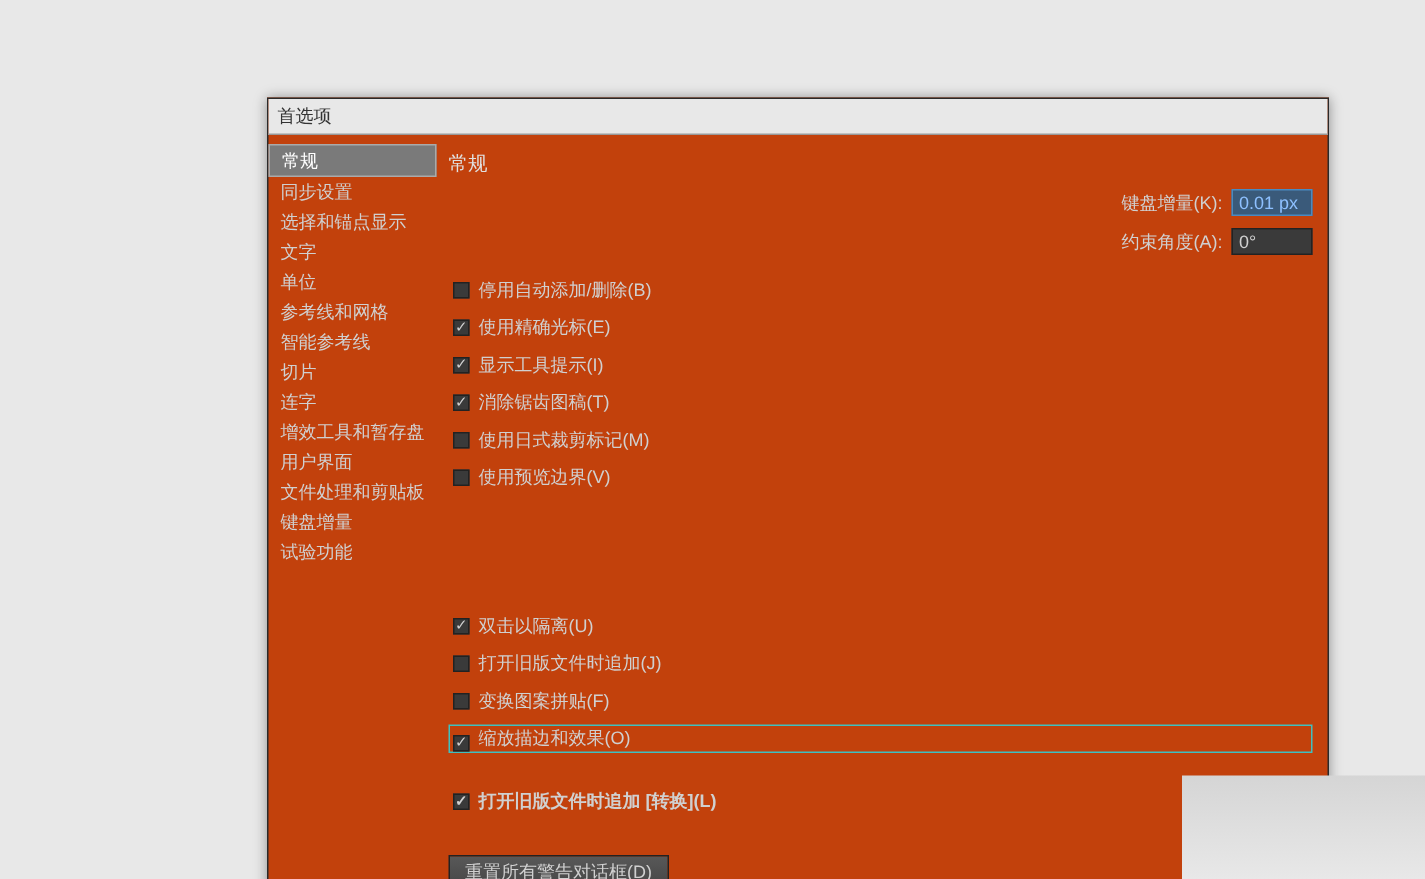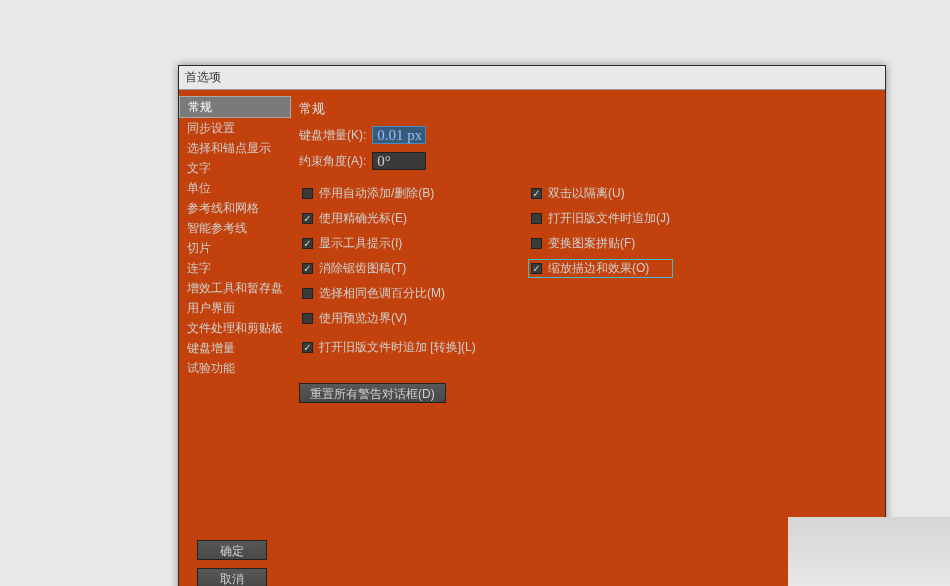--- a/index.html
+++ b/index.html
@@ -55,80 +55,83 @@
     .section-title {
       color: #e0e0e0;
       font-size: 13px;
       margin-bottom: 8px;
     }
     .form-row {
       display: flex;
       align-items: center;
       margin-bottom: 8px;
       gap: 6px;
+      justify-content: flex-end;
     }
     .form-label {
       color: #d0d0d0;
       font-size: 12px;
     }
     .form-input {
       background: #3a3a3a;
       border: 1px solid #222;
       padding: 2px 4px;
       color: #d0d0d0;
-      font-size: 15px;
+      font-size: 12px;
       width: 54px;
       height: 18px;
-      font-family: Liberation Serif, serif;
     }
     .form-input.highlighted {
       background: #3a5a7a;
       border: 1px solid #4a8ac0;
       color: #8ec0ff;
     }
     .checkbox-grid {
       display: flex;
       margin-top: 14px;
       gap: 80px;
+      flex-direction: column;
     }
     .checkbox-col {
       display: flex;
       flex-direction: column;
       gap: 6px;
     }
     .checkbox-row {
       display: flex;
       align-items: center;
       gap: 6px;
       font-size: 12px;
       color: #d0d0d0;
       padding: 1px 3px;
     }
     .checkbox-row.highlighted {
       border: 1px solid #3fc0c0;
       padding: 0 2px;
+      align-items: flex-end;
     }
     .checkbox {
       width: 11px;
       height: 11px;
       background: #3a3a3a;
       border: 1px solid #222;
       display: inline-flex;
       align-items: center;
       justify-content: center;
       flex-shrink: 0;
     }
     .checkbox.checked::after {
       content: "✓";
       color: #d0d0d0;
       font-size: 10px;
       line-height: 10px;
     }
     .full-row {
-      margin-top: 10px;
+      margin-top: 23px;
+      font-weight: bold;
     }
     .reset-button {
       margin-top: 26px;
       background: linear-gradient(#585858, #484848);
       border: 1px solid #222;
       color: #d0d0d0;
       padding: 2px 10px;
       font-size: 12px;
       cursor: pointer;
       height: 20px;
@@ -207,21 +210,21 @@
           <div class="checkbox-row">
             <span class="checkbox checked"></span>
             <span>显示工具提示(I)</span>
           </div>
           <div class="checkbox-row">
             <span class="checkbox checked"></span>
             <span>消除锯齿图稿(T)</span>
           </div>
           <div class="checkbox-row">
             <span class="checkbox"></span>
-            <span>选择相同色调百分比(M)</span>
+            <span>使用日式裁剪标记(M)</span>
           </div>
           <div class="checkbox-row">
             <span class="checkbox"></span>
             <span>使用预览边界(V)</span>
           </div>
         </div>
         <div class="checkbox-col">
           <div class="checkbox-row">
             <span class="checkbox checked"></span>
             <span>双击以隔离(U)</span>

